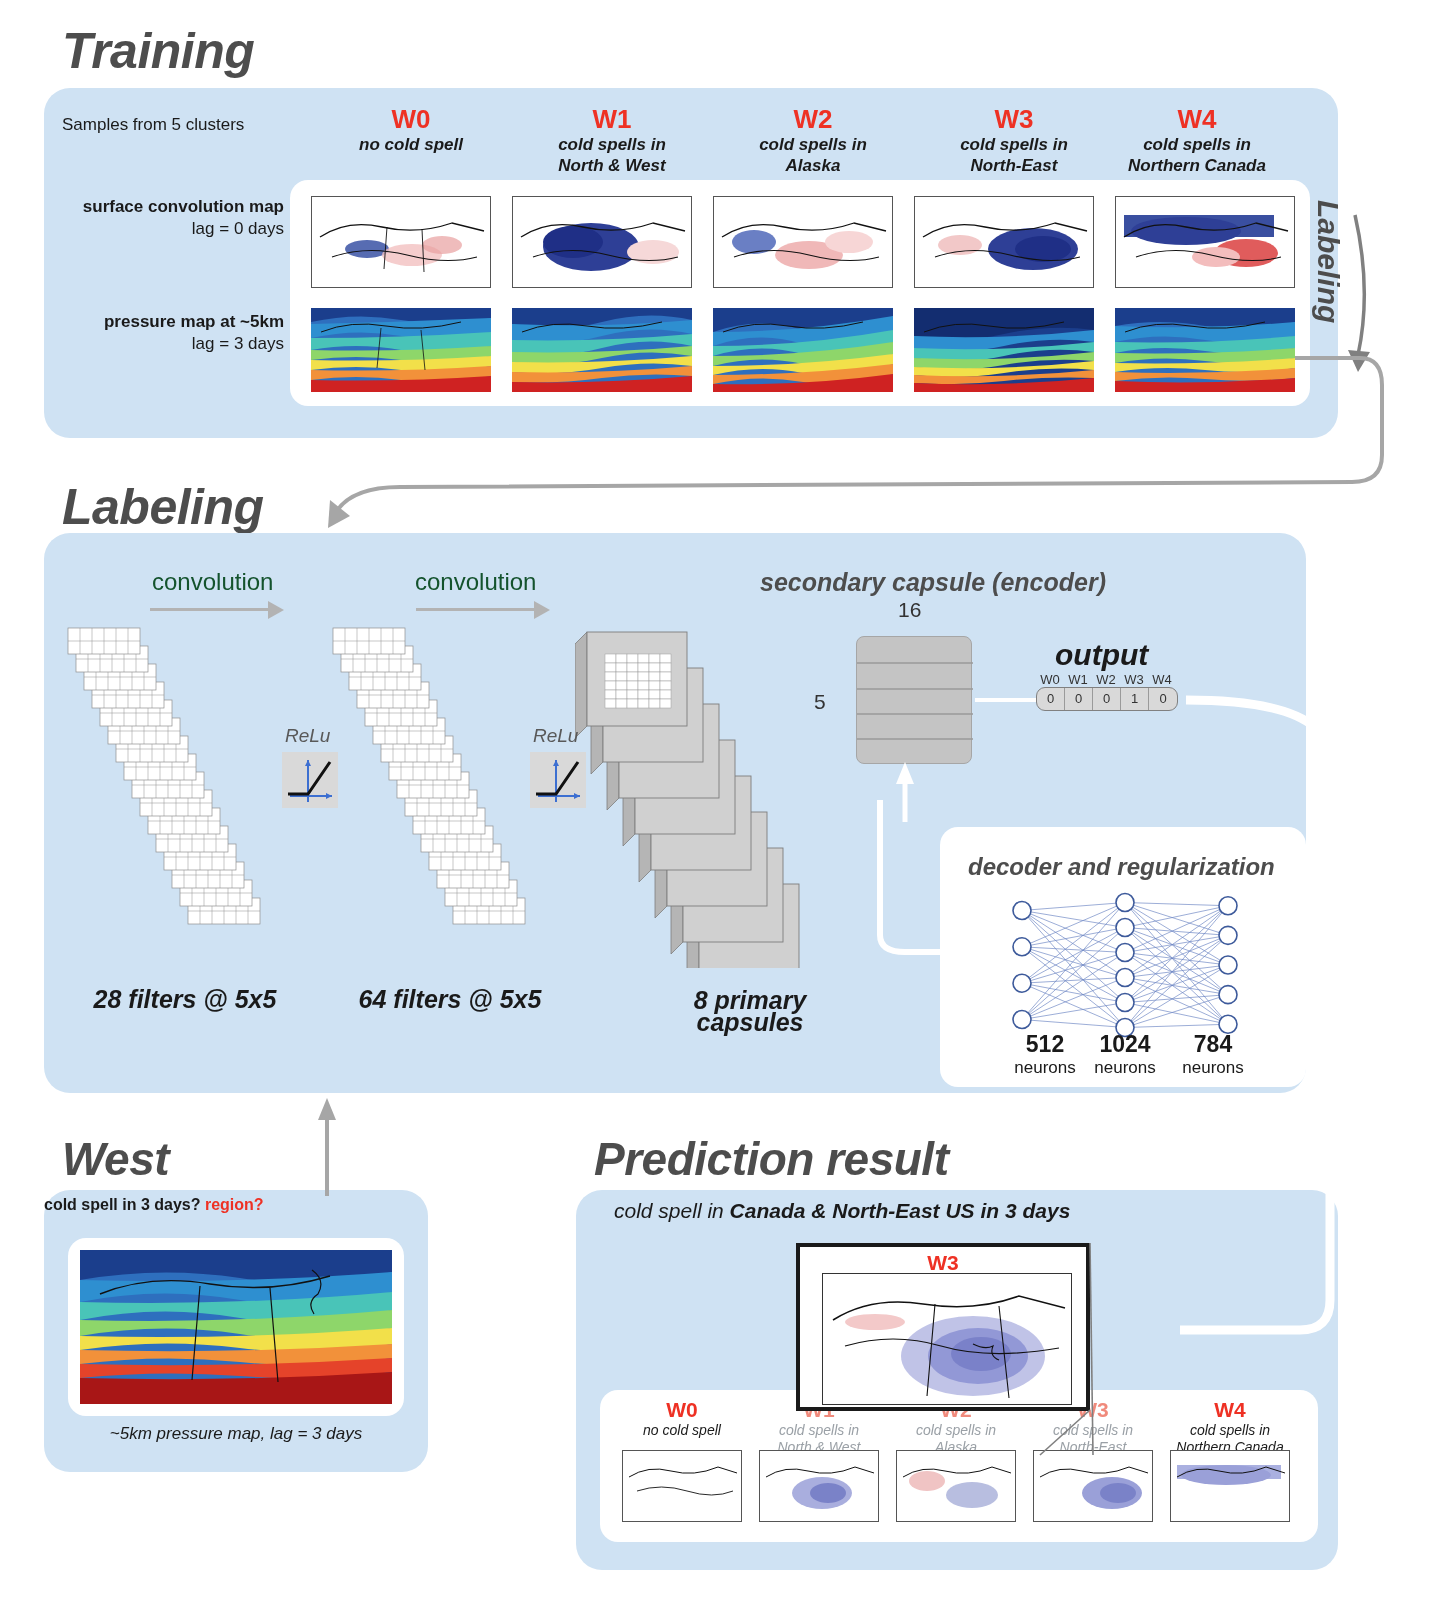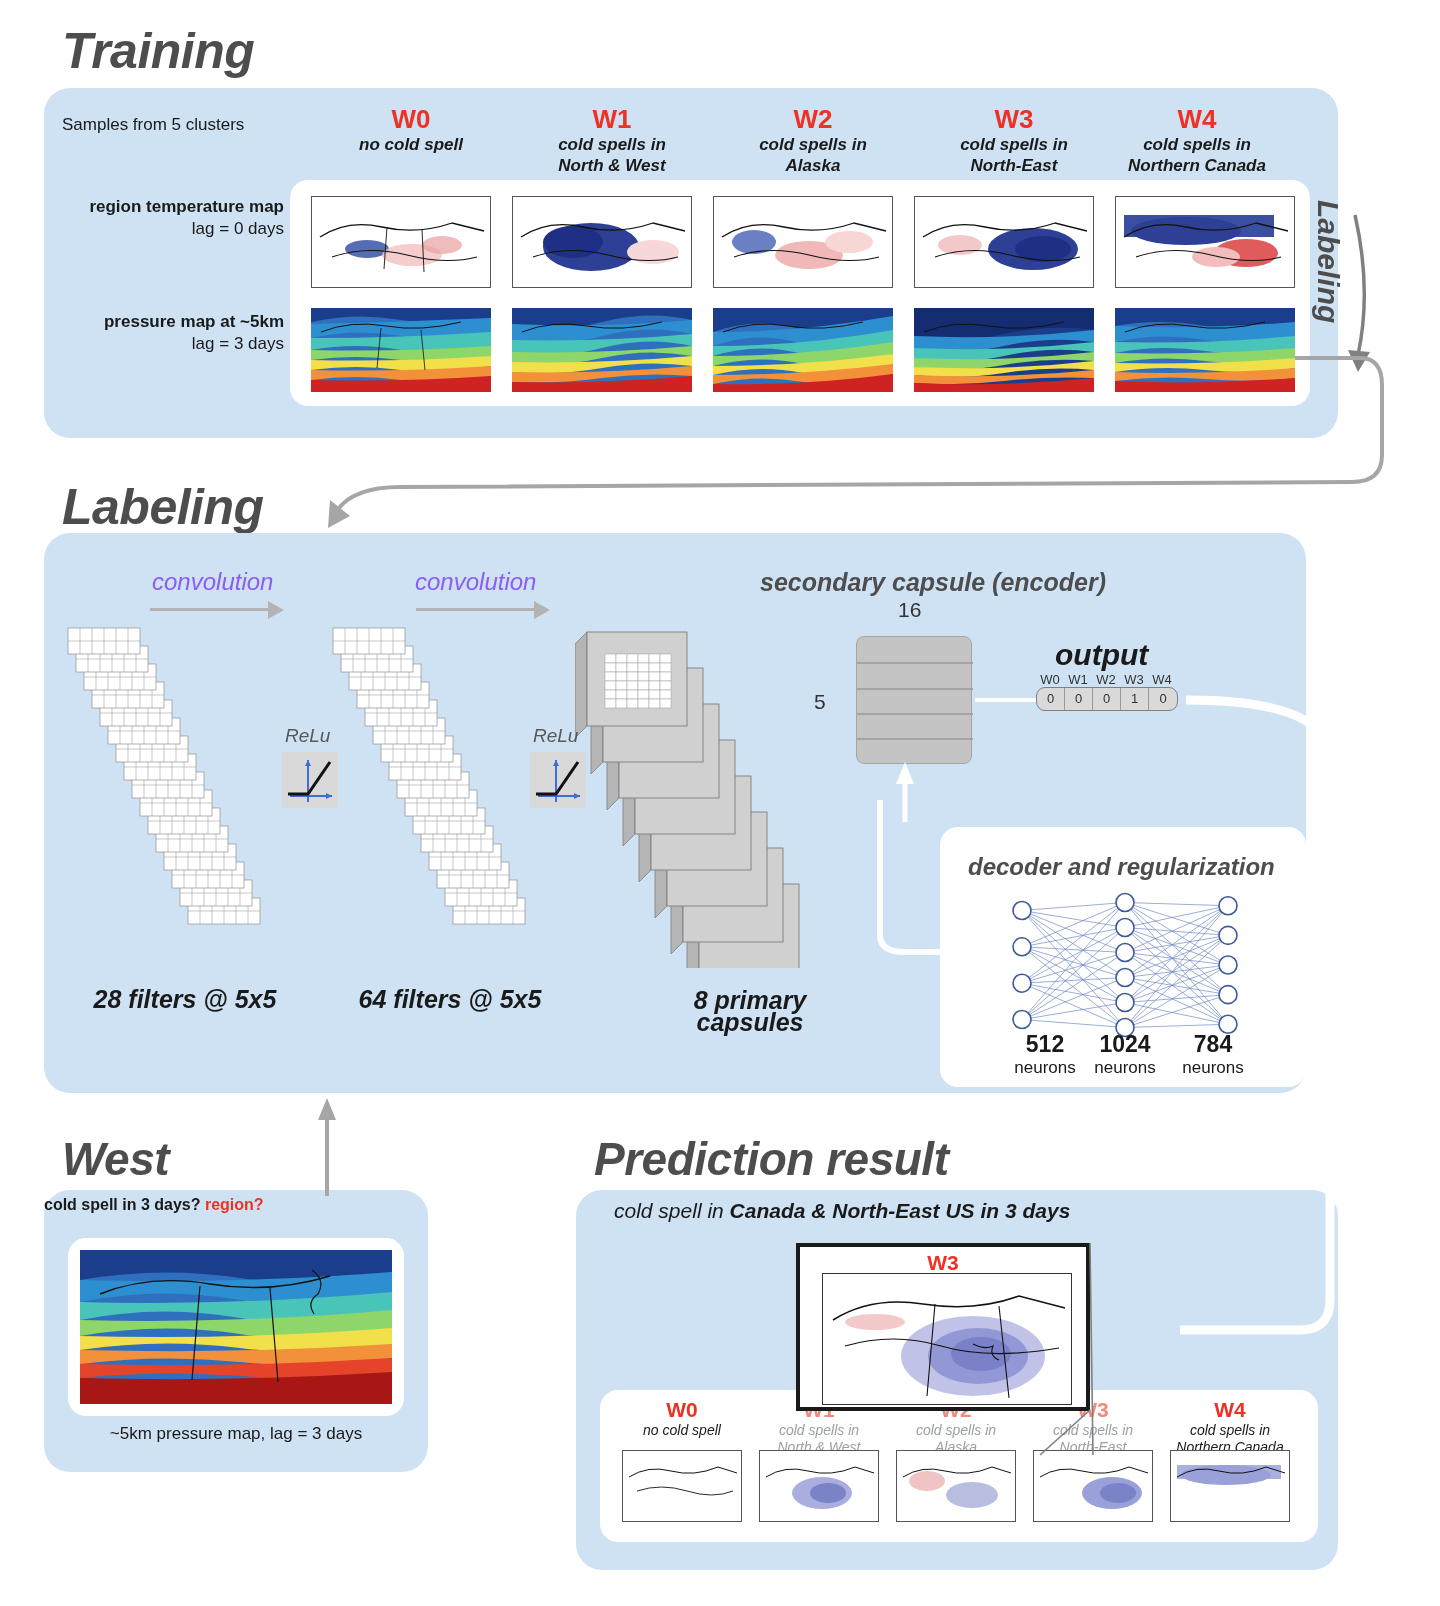--- a/index.html
+++ b/index.html
@@ -60,21 +60,21 @@
     transform: rotate(90deg); transform-origin: left top;
     white-space: nowrap;
   }
 
   
   #capsnet-title { left: 62px; top: 478px; font-size: 50px; }
   #capsnet-panel2 { left: 44px; top: 533px; width: 1262px; height: 560px;
       background: #cfe2f3; border-radius: 26px; }
 
   .conv-label {
-    position: absolute; font-style: italic; font-size: 24px; color: #8b5cf6;
+    position: absolute; font-size: 24px; color: #14532d;
   }
   .arrow-line { position: absolute; height: 3px; background: #b3b3b3; }
   .arrow-head {
     position: absolute; width: 0; height: 0;
     border-top: 9px solid transparent; border-bottom: 9px solid transparent;
     border-left: 16px solid #b3b3b3;
   }
 
   .relu-box {
     position: absolute; width: 56px; height: 56px; background: #d9d9d9;
@@ -130,21 +130,21 @@
   #test-title { left: 62px; top: 1132px; font-size: 46px; }
   #test-panel { left: 44px; top: 1190px; width: 384px; height: 282px; }
   #test-question {
     position: absolute; left: 44px; top: 1196px; width: 384px;
     font-size: 16px; font-weight: bold; color: #1a1a1a;
   }
   #test-question .red { color: #ee3124; }
   #test-map-card { left: 68px; top: 1238px; width: 336px; height: 178px; }
   #test-caption {
     position: absolute; left: 44px; top: 1424px; width: 384px;
-    text-align: center; font-size: 17px; color: #1a1a1a;
+    text-align: center; font-size: 17px; font-style: italic; color: #1a1a1a;
   }
 
   
   #pred-title { left: 594px; top: 1132px; font-size: 46px; }
   #pred-panel { left: 576px; top: 1190px; width: 762px; height: 380px; }
   #pred-sub {
     position: absolute; left: 614px; top: 1199px;
     font-size: 21px; font-style: italic; color: #1a1a1a;
   }
   #pred-sub .b { font-weight: bold; }
@@ -172,21 +172,21 @@
 </style>
 </head>
 <body>
 
 <div class="section-title" id="training-title">Training</div>
 <div class="panel" id="training-panel"></div>
 
 <div id="samples-label">Samples from 5 clusters</div>
 
 <div class="row-label" style="left:34px; top:196px;">
-  <span class="l1">region temperature map</span>
+  <span class="l1">surface convolution map</span>
   <span class="l2">lag = 0 days</span>
 </div>
 <div class="row-label" style="left:34px; top:311px;">
   <span class="l1">pressure map at ~5km</span>
   <span class="l2">lag = 3 days</span>
 </div>
 
 <div class="cluster-head" style="left:311px; top:104px;">
   <div class="code">W0</div>
   <div class="desc">no cold spell</div>

